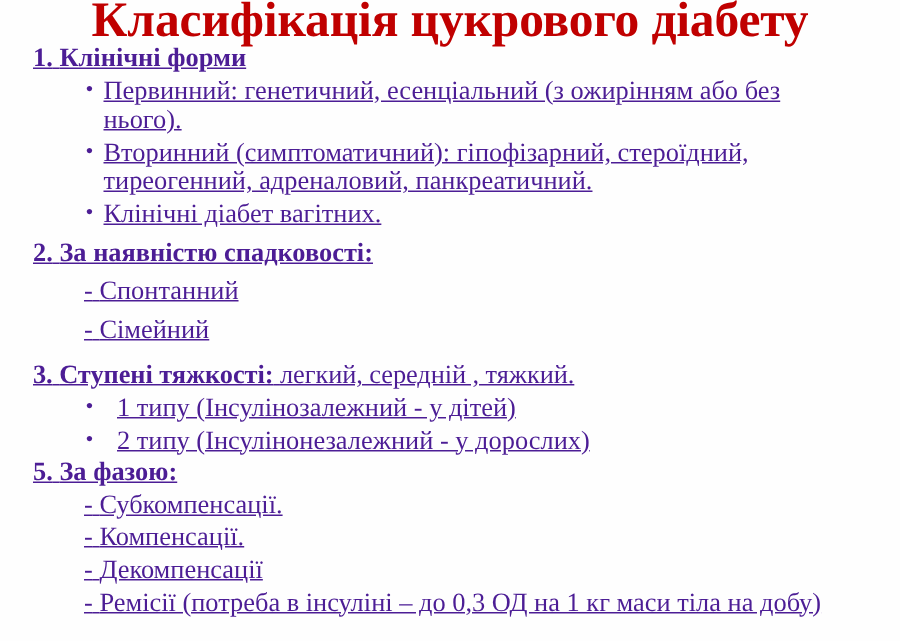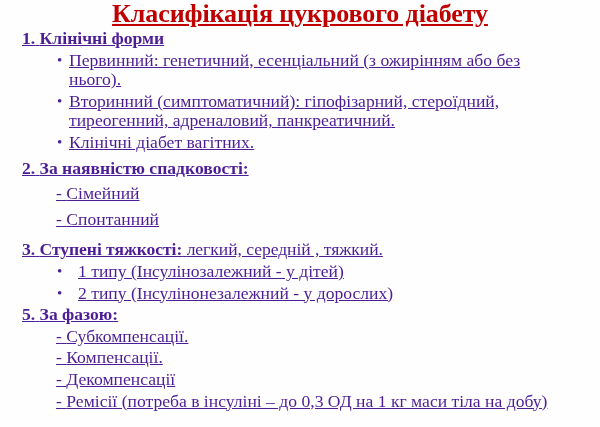--- a/index.html
+++ b/index.html
@@ -25,26 +25,25 @@
 
   
   .slide-title {
     position: absolute;
     top: -1px;
     left: 0;
     width: 600px;
     text-align: center;
     font-family: "Liberation Serif", "DejaVu Serif", serif;
     font-weight: bold;
-    font-size: 26px;
+    font-size: 33px;
     line-height: 30px;
     color: #c00000;
     letter-spacing: -0.1px;
     white-space: nowrap;
-    text-decoration: underline;
   }
 
   
   .body {
     position: absolute;
     top: 29px;
     left: 0;
     width: 600px;
   }
 
@@ -118,25 +117,25 @@
       <span class="dot">•</span><span>Вторинний (симптоматичний): гіпофізарний, стероїдний, тиреогенний, адреналовий, панкреатичний.</span>
     </div>
 
     <div class="line bullet gap-sm">
       <span class="dot">•</span><span>Клінічні діабет вагітних.</span>
     </div>
 
     <div class="line head gap-md"><span>2.</span> <span>За наявністю спадковості:</span></div>
 
     <div class="line dash gap-md">
-      <span>-</span> <span>Сімейний</span>
+      <span>-</span> <span>Спонтанний</span>
     </div>
 
     <div class="line dash gap-md">
-      <span>-</span> <span>Спонтанний</span>
+      <span>-</span> <span>Сімейний</span>
     </div>
 
     <div class="line head gap-md nowrap-tight"><span>3.</span> <span>Ступені тяжкості:</span> <span class="tail">легкий,  середній , тяжкий.</span></div>
 
 
     <div class="line bullet wide gap-sm">
       <span class="dot">•</span><span>1 типу (Інсулінозалежний - у дітей)</span>
     </div>
 
     <div class="line bullet wide gap-sm">

